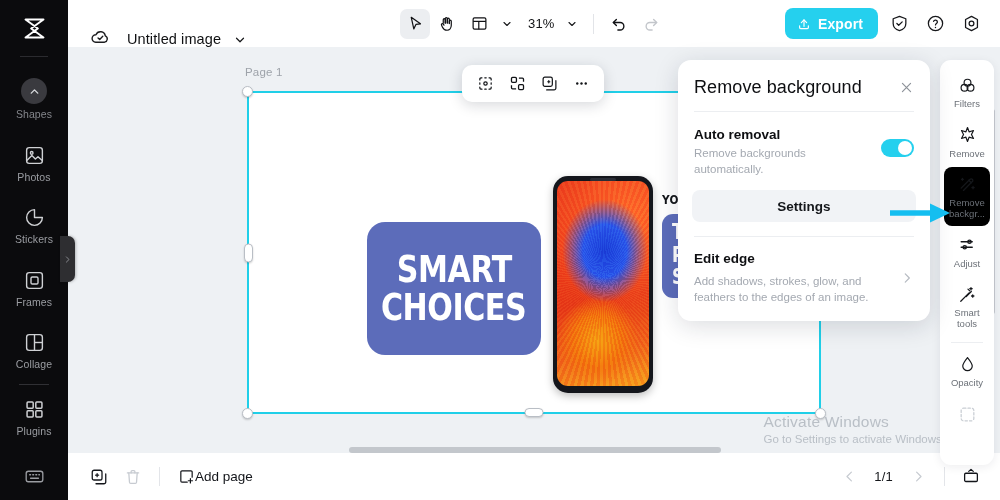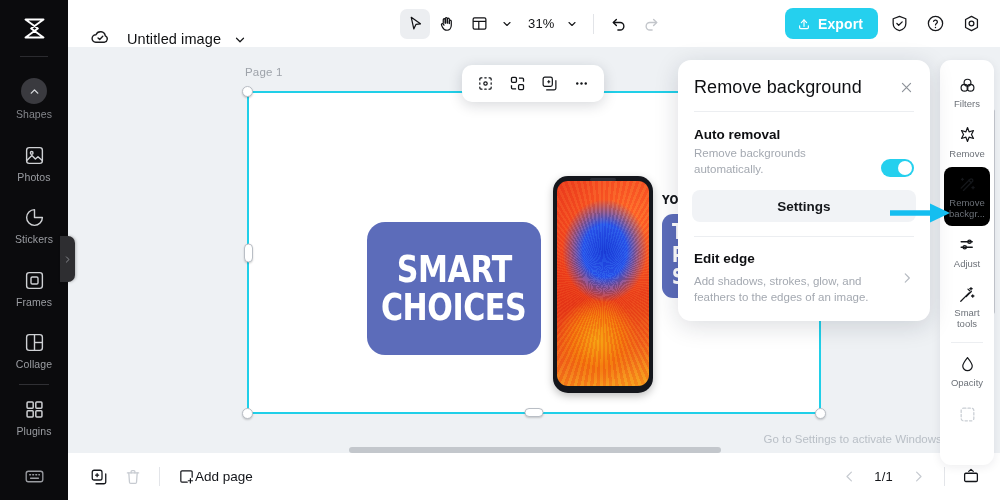--- a/index.html
+++ b/index.html
@@ -165,21 +165,21 @@
 
   
   #rb-panel {
     position: absolute; left: 678px; top: 60px; width: 252px; background: #fff;
     border-radius: 13px; box-shadow: 0 5px 24px rgba(22,28,45,.15); z-index: 35;
   }
   #rb-head { display: flex; align-items: center; padding: 17px 16px 13px; }
   #rb-title { font-size: 18px; font-weight: normal; color: #0e0f12; letter-spacing: .1px; }
   #rb-close { margin-left: auto; color: #8d9299; cursor: pointer; display: flex; }
   .rb-div { height: 1px; background: #eceef1; margin: 0 16px; }
-  #rb-auto { padding: 15px 16px 13px; display: flex; align-items: flex-end; }
+  #rb-auto { padding: 15px 16px 13px; display: flex; align-items: flex-start; }
   #rb-auto-txt { flex: 1; }
   #rb-auto-title { font-size: 13.5px; font-weight: bold; color: #0e0f12; }
   #rb-auto-desc { font-size: 11.5px; color: #a4a9b1; line-height: 1.35; margin-top: 4px; max-width: 140px; }
   #rb-toggle {
     width: 33px; height: 18px; border-radius: 9px; background: #25d0ee; position: relative;
     cursor: pointer; margin-top: 12px; flex: none;
   }
   #rb-toggle .knob { position: absolute; right: 2px; top: 2px; width: 14px; height: 14px; border-radius: 50%; background: #fff; }
   #rb-customize {
     margin: 0 14px 14px; height: 32px; background: #f1f3f6; border-radius: 8px;
@@ -482,20 +482,21 @@
           <circle cx="12" cy="12" r="1.7"></circle>
           <circle cx="18" cy="12" r="1.7"></circle>
         </svg>
     </div>
   </div>
 
   <div id="h-scroll"></div>
   <div id="v-scroll"></div>
 
   <div id="watermark">
+    <div id="wm1">Activate Windows</div>
     <div id="wm2">Go to Settings to activate Windows.</div>
   </div>
 </div>
 
 <div id="rb-panel">
   <div id="rb-head">
     <div id="rb-title">Remove background</div>
     <span id="rb-close">
       <svg width="15" height="15" viewBox="0 0 24 24" fill="none" stroke="currentColor" stroke-width="1.9" stroke-linecap="round">
           <path d="M5.5 5.5 18.5 18.5M18.5 5.5 5.5 18.5"></path>

